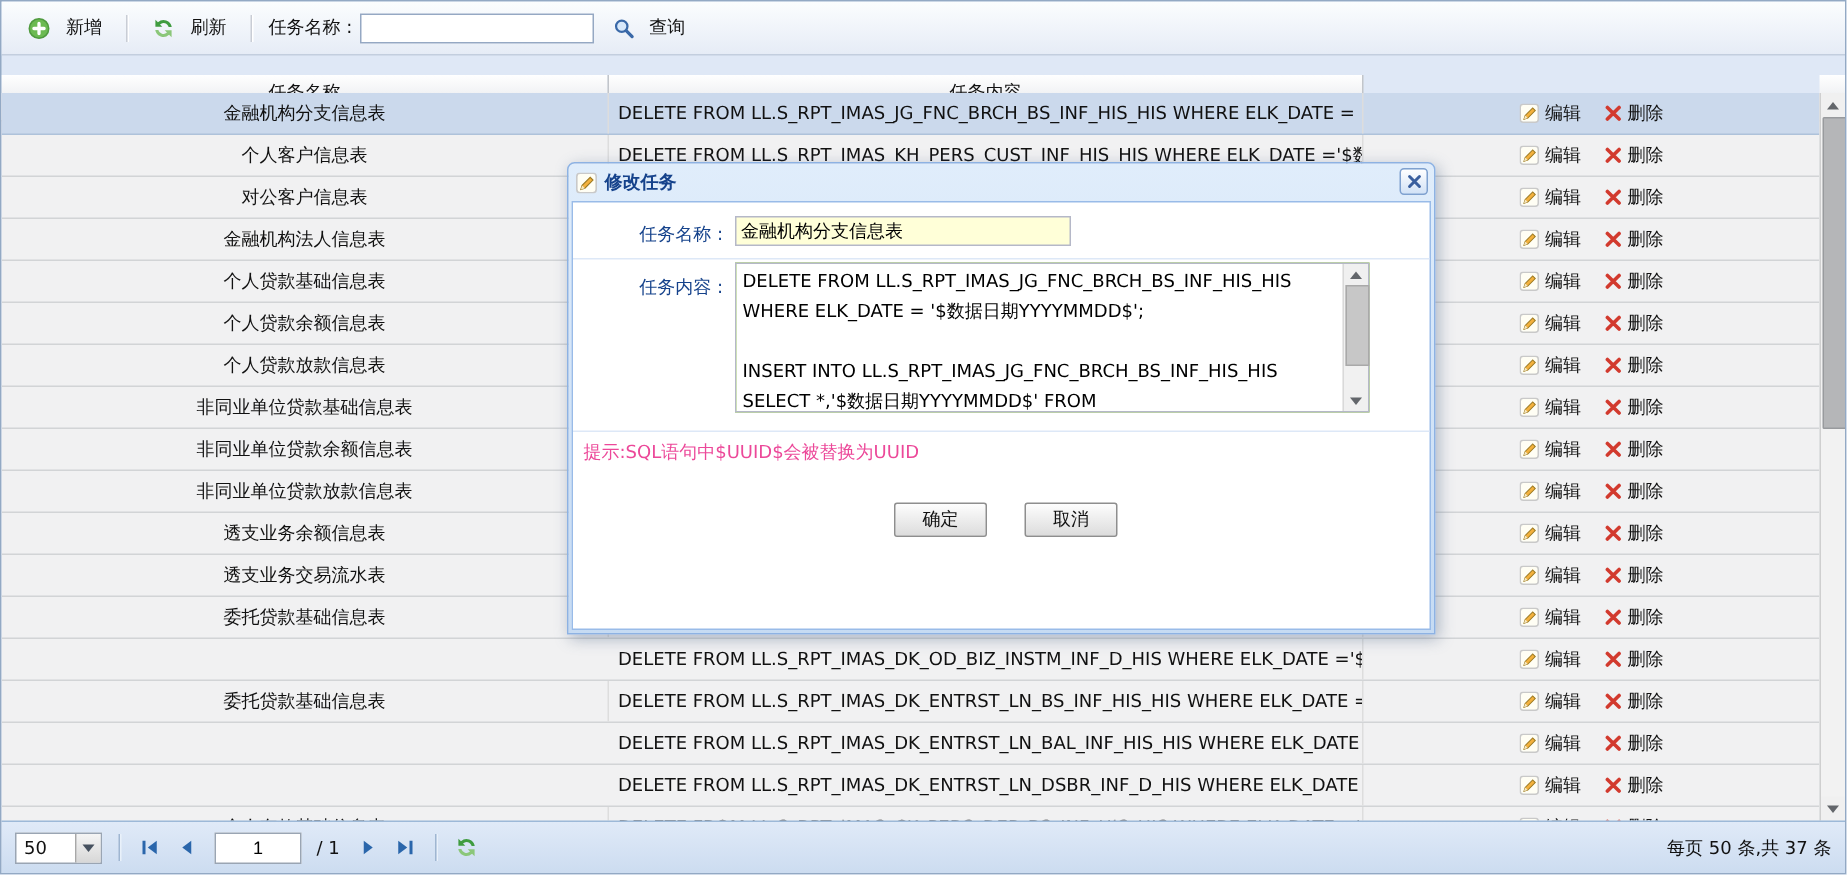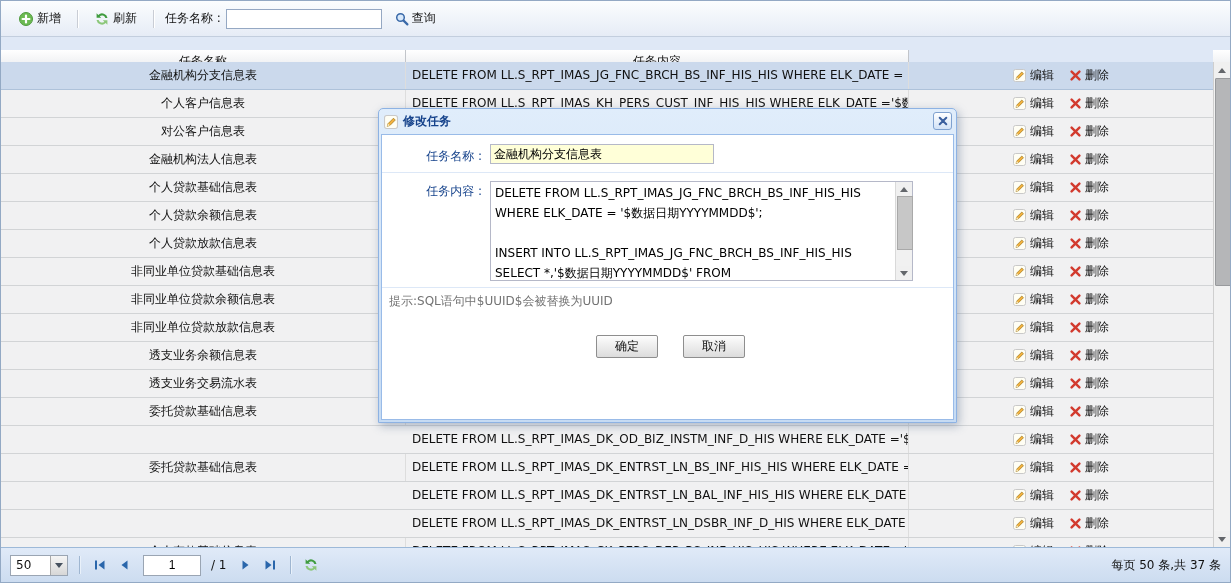--- a/index.html
+++ b/index.html
@@ -1,20 +1,20 @@
 <!DOCTYPE html>
 <html><head>
 <meta charset="utf-8">
 <style>
   html,body{margin:0;padding:0;background:#e6edf7;font-family:"DejaVu Sans","Liberation Sans",sans-serif;}
   .app{position:relative;width:1229px;height:581px;border:1px solid #93a9c4;background:#dfe8f6;overflow:hidden;font-size:12px;color:#111;}
 
   
   .toolbar{position:absolute;left:0;top:0;width:100%;height:36px;background:linear-gradient(#fbfdfe,#e6ecf6);border-bottom:1px solid #c3cede;display:flex;align-items:center;padding-left:10px;box-sizing:border-box;}
-  .tb-btn{display:inline-flex;align-items:center;gap:3px;padding:3px 6px;cursor:pointer;border:1px solid transparent;border-radius:3px;}
+  .tb-btn{display:inline-flex;align-items:center;gap:10px;padding:3px 6px;cursor:pointer;border:1px solid transparent;border-radius:3px;}
   .tb-sep{width:1px;height:18px;background:#c9cdd5;box-shadow:1px 0 0 #ffffff;margin:0 9px;}
   .tb-label{margin:0 5px 0 2px;}
   .search-input{width:148px;height:18px;border:1px solid #95a8c3;font-size:12px;padding:0 3px;background:#fff;}
   .icon{display:inline-flex;align-items:center;justify-content:center;flex:0 0 auto;}
 
   
   .grid-header{position:absolute;left:0;top:37px;width:1229px;height:24px;}
   .hcell{position:absolute;top:12px;height:31px;line-height:23px;text-align:center;background:linear-gradient(#ffffff,#dde0e5);border-right:1px solid #c2c5ca;border-bottom:1px solid #aeb2b8;box-sizing:border-box;}
   .hcell.h-name{left:0;width:405px;}
   .hcell.h-content{left:405px;width:503px;}
@@ -56,26 +56,26 @@
   .dlg-title{height:23px;display:flex;align-items:center;gap:5px;padding:1px 5px 0 5px;color:#15428b;font-weight:bold;}
   .dlg-close{position:absolute;top:3px;right:4px;width:19px;height:18px;border:1px solid #7fa1cf;border-radius:3px;background:linear-gradient(#ffffff,#d2e2f6);display:flex;align-items:center;justify-content:center;cursor:pointer;box-sizing:border-box;}
   .dlg-body{position:absolute;left:2px;right:2px;top:25px;bottom:2px;background:#fff;border:1px solid #99bbe8;box-sizing:border-box;}
   .dlg-label{position:absolute;left:0;width:100px;text-align:right;color:#15428b;}
   .lbl-name{top:13px;}
   .lbl-content{top:48px;}
   .fld-name{position:absolute;left:108px;top:9px;width:216px;height:18px;background:#ffffd8;border:1px solid #b5b8c8;font-size:12px;padding:0 3px;font-family:"DejaVu Sans","Liberation Sans",sans-serif;}
   .dlg-sep{position:absolute;left:0;right:0;border-top:1px solid #dde8f7;}
   .sep1{top:37px;}
   .sep2{top:152px;}
-  .ta-wrap{position:absolute;left:108px;top:46px;width:423px;height:100px;border:1px solid #b5b8c8;background:#84cc16;box-sizing:border-box;}
+  .ta-wrap{position:absolute;left:108px;top:40px;width:423px;height:100px;border:1px solid #b5b8c8;background:#84cc16;box-sizing:border-box;}
   .ta-wrap textarea{position:absolute;left:0;top:0;width:404px;height:96px;border:none;outline:none;resize:none;font:12px/20px "DejaVu Sans","Liberation Sans",sans-serif;padding:1px 4px;overflow:hidden;}
   .ta-sb{position:absolute;right:0;top:0;width:17px;height:98px;background:#f1f1f1;border-left:1px solid #d9d9d9;box-sizing:border-box;}
   .ta-sb .sb-btn{width:16px;height:14px;}
   .ta-thumb{position:absolute;left:1px;top:14px;width:14px;height:52px;background:#c7c7c7;border:1px solid #a9a9a9;}
-  .dlg-hint{position:absolute;left:7px;top:158px;color:#737373;}
+  .dlg-hint{position:absolute;left:7px;top:158px;color:#ec4899;}
   .dlg-btn{position:absolute;top:200px;width:62px;height:23px;background:linear-gradient(#fdfdfd,#dcdcdc);border:1px solid #8e8e8e;border-radius:2px;text-align:center;line-height:21px;cursor:pointer;box-sizing:border-box;}
   .btn-ok{left:214px;}
   .btn-cancel{left:301px;}
 </style>
 </head>
 <body>
 
 <div class="app">
 
   <div class="toolbar">

